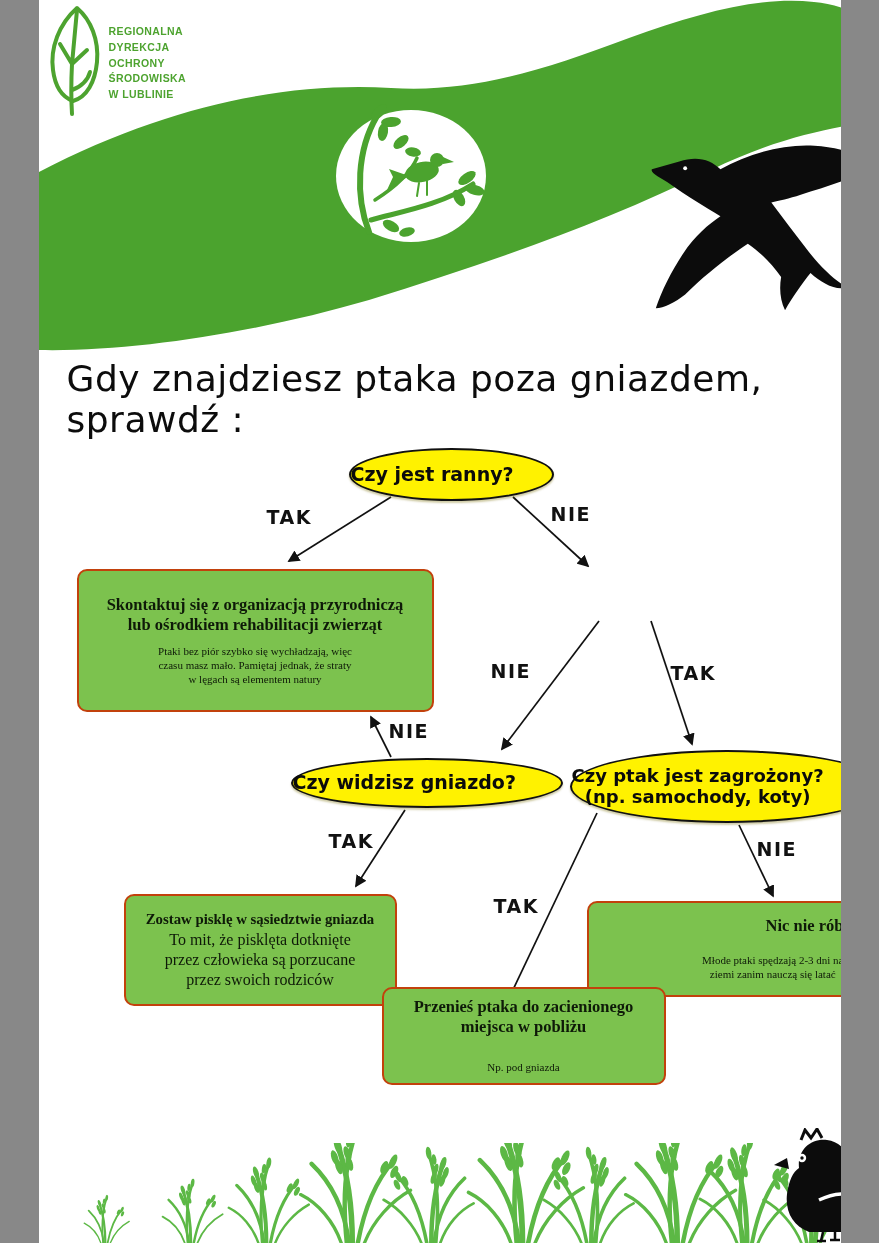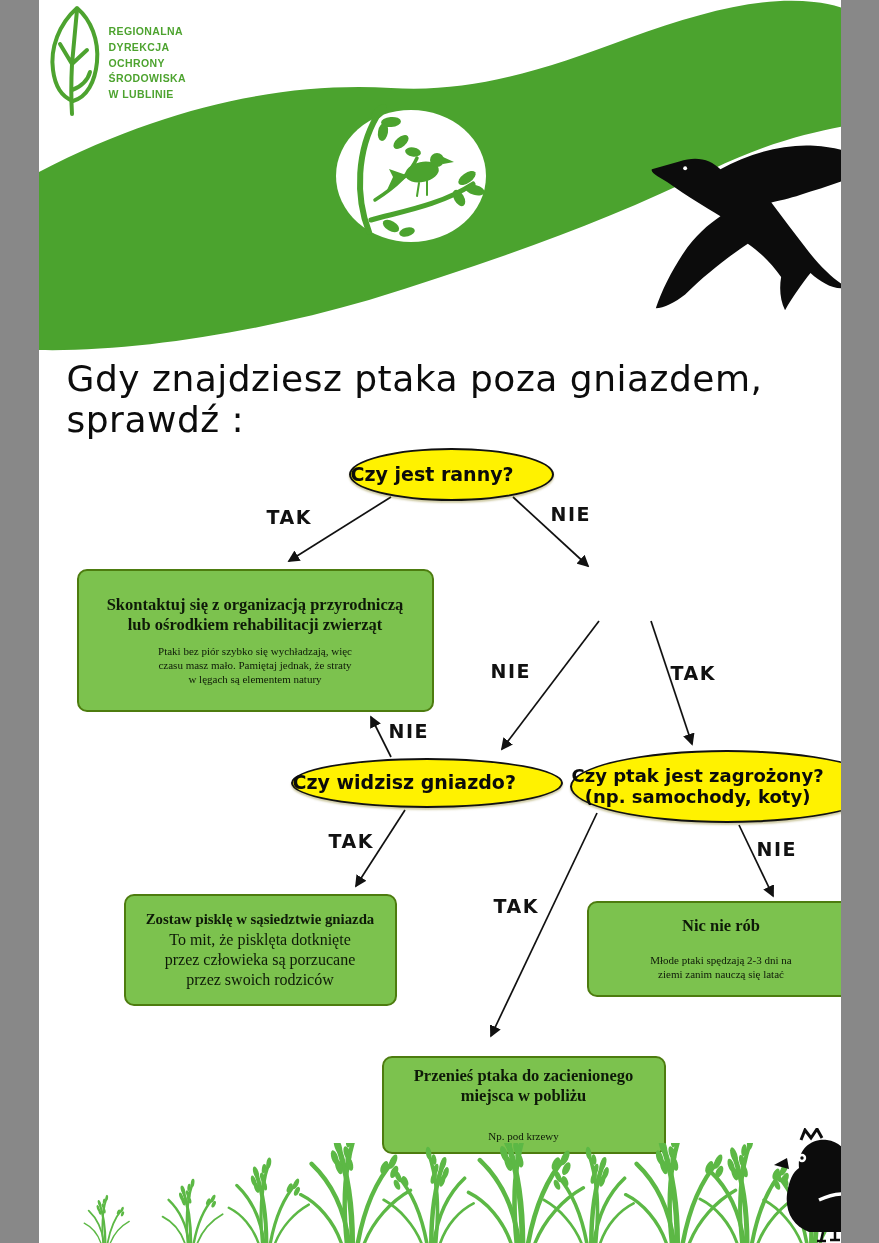--- a/index.html
+++ b/index.html
@@ -29,32 +29,32 @@
   .q-ellipse{position:absolute;background:var(--yellow,#FFF200);border:2px solid #111;
     border-radius:50%;display:flex;align-items:center;justify-content:flex-start;
     box-sizing:border-box;text-align:center;font-weight:bold;color:#0b0b0b;
     font-family:"DejaVu Sans",sans-serif;box-shadow:0 2px 2px rgba(120,110,0,.35);}
   .q-text{white-space:pre-line;line-height:1.15;}
   #node-q1{left:310px;top:448px;width:205px;height:53px;font-size:19px;}
   #node-q2{left:488px;top:570px;width:200px;height:47px;font-size:19px;}
   #node-q3{left:252px;top:758px;width:272px;height:50px;font-size:19px;}
   #node-q4{left:531px;top:750px;width:314px;height:73px;font-size:18px;}
 
-  .node-box{position:absolute;background:var(--box-green,#7CC24E);border:2px solid #4d7c0f;
+  .node-box{position:absolute;background:var(--box-green,#7CC24E);border:2px solid #c2410c;
     border-radius:10px;box-sizing:border-box;display:flex;flex-direction:column;
     justify-content:center;align-items:center;gap:10px;padding:8px 10px;
     font-family:"Liberation Serif",serif;color:#0e1a08;text-align:center;}
   .box-title{font-weight:bold;font-size:16.5px;line-height:1.22;white-space:pre-line;}
   .box-body{font-size:11px;line-height:1.25;white-space:pre-line;}
   #node-box1{left:38px;top:569px;width:357px;height:143px;}
   #node-box2{left:85px;top:894px;width:273px;height:112px;gap:2px;}
   #node-box2 .box-title{font-size:14.8px;}
   #node-box2 .box-body{font-size:16px;}
-  #node-box3{left:548px;top:901px;width:269px;height:96px;gap:18px;}
-  #node-box4{left:343px;top:1056px;width:284px;height:98px;gap:24px;text-align:center;}
+  #node-box3{left:548px;top:901px;width:269px;height:96px;gap:18px;align-items:flex-end;}
+  #node-box4{left:343px;top:987px;width:284px;height:98px;gap:24px;text-align:center;}
 
   
   .edge{stroke:#111;stroke-width:1.7;}
   .lbl{position:absolute;font-weight:bold;font-size:19px;letter-spacing:1.5px;
     color:#111;font-family:"DejaVu Sans",sans-serif;}
   #lbl-tak1{left:228px;top:506px;}  #lbl-nie1{left:512px;top:503px;}
   #lbl-nie2{left:452px;top:660px;}  #lbl-tak2{left:632px;top:662px;}
   #lbl-nie3{left:350px;top:720px;}  #lbl-tak3{left:290px;top:830px;}
   #lbl-tak4{left:455px;top:895px;}  #lbl-nie4{left:718px;top:838px;}
 
@@ -169,21 +169,21 @@
 przez swoich rodziców</div>
   </div>
   <div class="node-box" id="node-box3">
     <div class="box-title">Nic nie rób</div>
     <div class="box-body">Młode ptaki spędzają 2-3 dni na
 ziemi zanim nauczą się latać</div>
   </div>
   <div class="node-box" id="node-box4">
     <div class="box-title">Przenieś ptaka do zacienionego
 miejsca w pobliżu</div>
-    <div class="box-body">Np. pod krzewy</div>
+    <div class="box-body">Np. pod gniazda</div>
   </div>
 
   <svg class="abs" style="left:0;top:1143px" width="879" height="100" viewBox="0 0 879 100" xmlns="http://www.w3.org/2000/svg" xmlns:xlink="http://www.w3.org/1999/xlink">
     <defs>
       <g id="tuft">
         <path class="grass-stroke" stroke-width="4" d="M0,100 C-4,70 -16,45 -34,28"></path>
         <path class="grass-stroke" stroke-width="5" d="M3,100 C3,65 -2,35 -10,12"></path>
         <path class="grass-stroke" stroke-width="4" d="M8,100 C14,68 24,44 40,26"></path>
         <path class="grass-stroke" stroke-width="3" d="M-7,100 C-14,80 -28,64 -44,56"></path>
         <path class="grass-stroke" stroke-width="3" d="M14,100 C22,80 38,62 56,52"></path>

